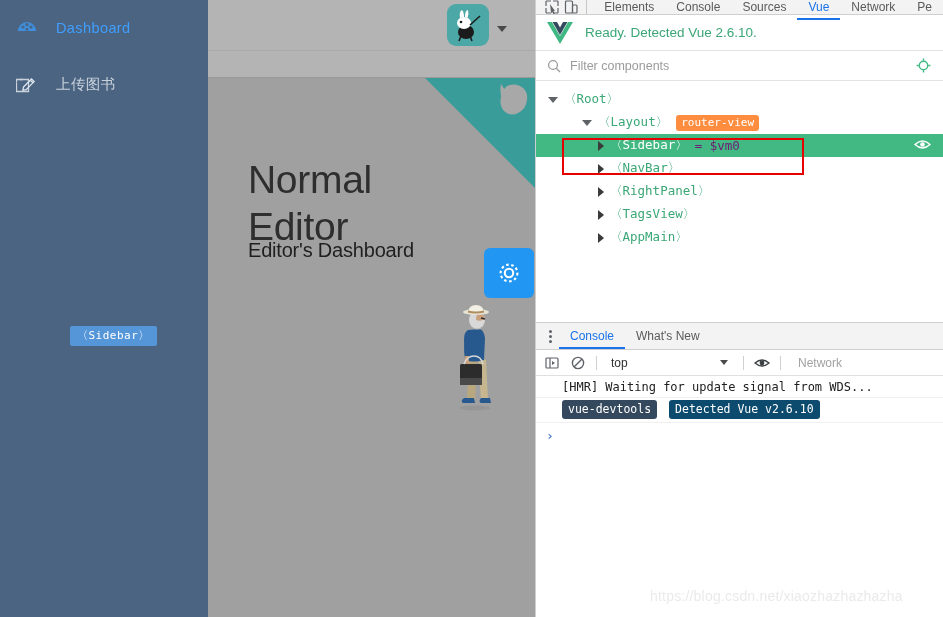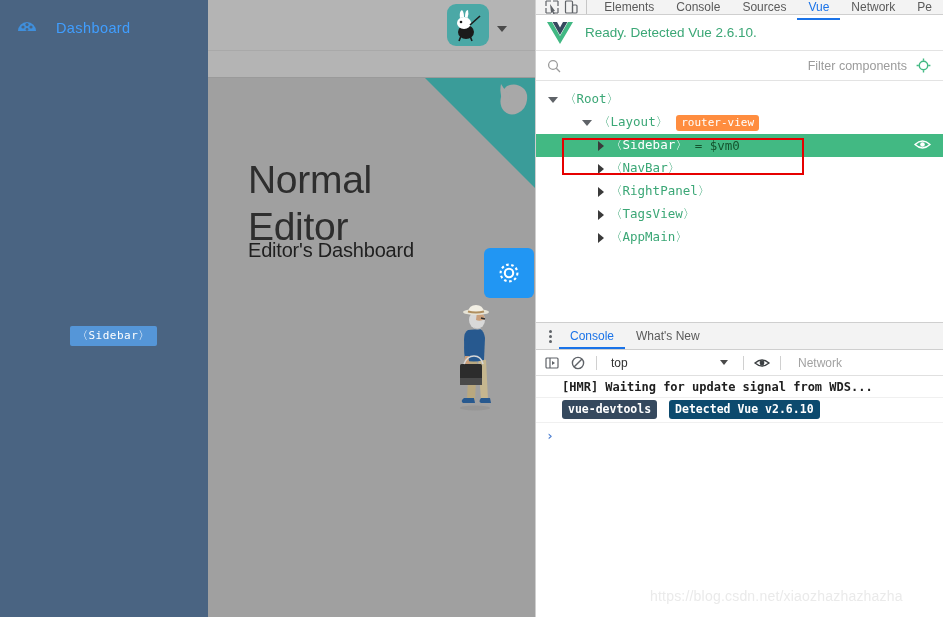--- a/index.html
+++ b/index.html
@@ -144,21 +144,20 @@
     border-bottom: 1px solid #e3e3e3;
   }
   .vue-ready .txt { color: #3ba776; font-size: 13.5px; }
 
   
   .dt-filter {
     display: flex; align-items: center;
     height: 30px; padding: 0 12px 0 11px;
     border-bottom: 1px solid #e3e3e3;
     gap: 9px;
-    text-align: right;
   }
   .dt-filter .ph { color: #9b9b9b; font-size: 12.5px; flex: 1; }
 
   
   .tree { padding-top: 7px; position: relative; }
   .node {
     display: flex; align-items: center;
     height: 23px;
     font-family: "DejaVu Sans Mono", monospace;
     font-size: 12.5px;
@@ -175,21 +174,21 @@
   }
   .arrow.closed {
     border-top: 5px solid transparent;
     border-bottom: 5px solid transparent;
     border-left: 6px solid #3a3a3a;
   }
   .node.selected {
     background: #42b983;
     color: #ffffff;
   }
-  .node .vm { color: #14532d; margin-left: 7px; }
+  .node .vm { color: #701a75; margin-left: 7px; }
   .badge-router {
     background: #ff8d3f; color: #ffffff;
     font-family: "DejaVu Sans Mono", monospace;
     font-size: 11px;
     padding: 1px 5px 2px;
     border-radius: 3px;
     margin-left: 8px;
   }
   .eye-right { position: absolute; right: 12px; top: 4px; }
   .annot-box {
@@ -242,21 +241,21 @@
 
   .console-body {
     font-family: "DejaVu Sans Mono", monospace;
     font-size: 12px;
     padding-top: 2px;
   }
   .log-row {
     padding: 2px 0 3px 26px;
     border-bottom: 1px solid #f0f0f0;
     color: #202020;
-    display: flex; align-items: flex-start; font-weight: bold;
+    display: flex; align-items: flex-start;
   }
   .pill {
     font-family: "DejaVu Sans Mono", monospace;
     font-size: 11.5px;
     padding: 2px 6px 3px;
     border-radius: 3px;
     color: #ffffff;
   }
   .pill.dark { background: #35495e; }
   .pill.green { background: #0c4a6e; margin-left: 12px; }
@@ -285,20 +284,31 @@
           <path d="M2 14 A9 9 0 0 1 20 14 Z" fill="#3f8fdc"></path>
           <circle cx="7" cy="10" r="1.6" fill="#4a6482"></circle>
           <circle cx="11" cy="7.6" r="1.6" fill="#4a6482"></circle>
           <circle cx="15" cy="10" r="1.6" fill="#4a6482"></circle>
           <circle cx="11" cy="12.4" r="1.4" fill="#4a6482"></circle>
         </svg>
       </span>
       <span class="s-label">Dashboard</span>
     </div>
 
+    <div class="side-item normal">
+      <span class="s-icon">
+        <svg viewBox="0 0 22 22" width="22" height="22">
+          <path d="M3.5 6.5 h9 v12 h-12 v-9" fill="none" stroke="#c9d2dc" stroke-width="1.3"></path>
+          <path d="M3.5 6.5 h3.2 M0.5 9.5 v-3 h3" fill="none" stroke="#c9d2dc" stroke-width="1.3"></path>
+          <path d="M7.5 14 l8-8 2.6 2.6 -8 8 -3.2 .6 z" fill="none" stroke="#dfe6ee" stroke-width="1.3"></path>
+          <path d="M14.4 7.2 l2.6 2.6" stroke="#dfe6ee" stroke-width="1.3"></path>
+        </svg>
+      </span>
+      <span class="s-label">上传图书</span>
+    </div>
 
     <div class="sidebar-tip">〈Sidebar〉</div>
   </div>
 
   <div class="mainarea">
 
     <div class="navbar">
       <div class="avatar">
         <svg viewBox="0 0 42 42" width="42" height="42">
           <ellipse cx="19" cy="28" rx="8" ry="7" fill="#1b1b1b"></ellipse>

